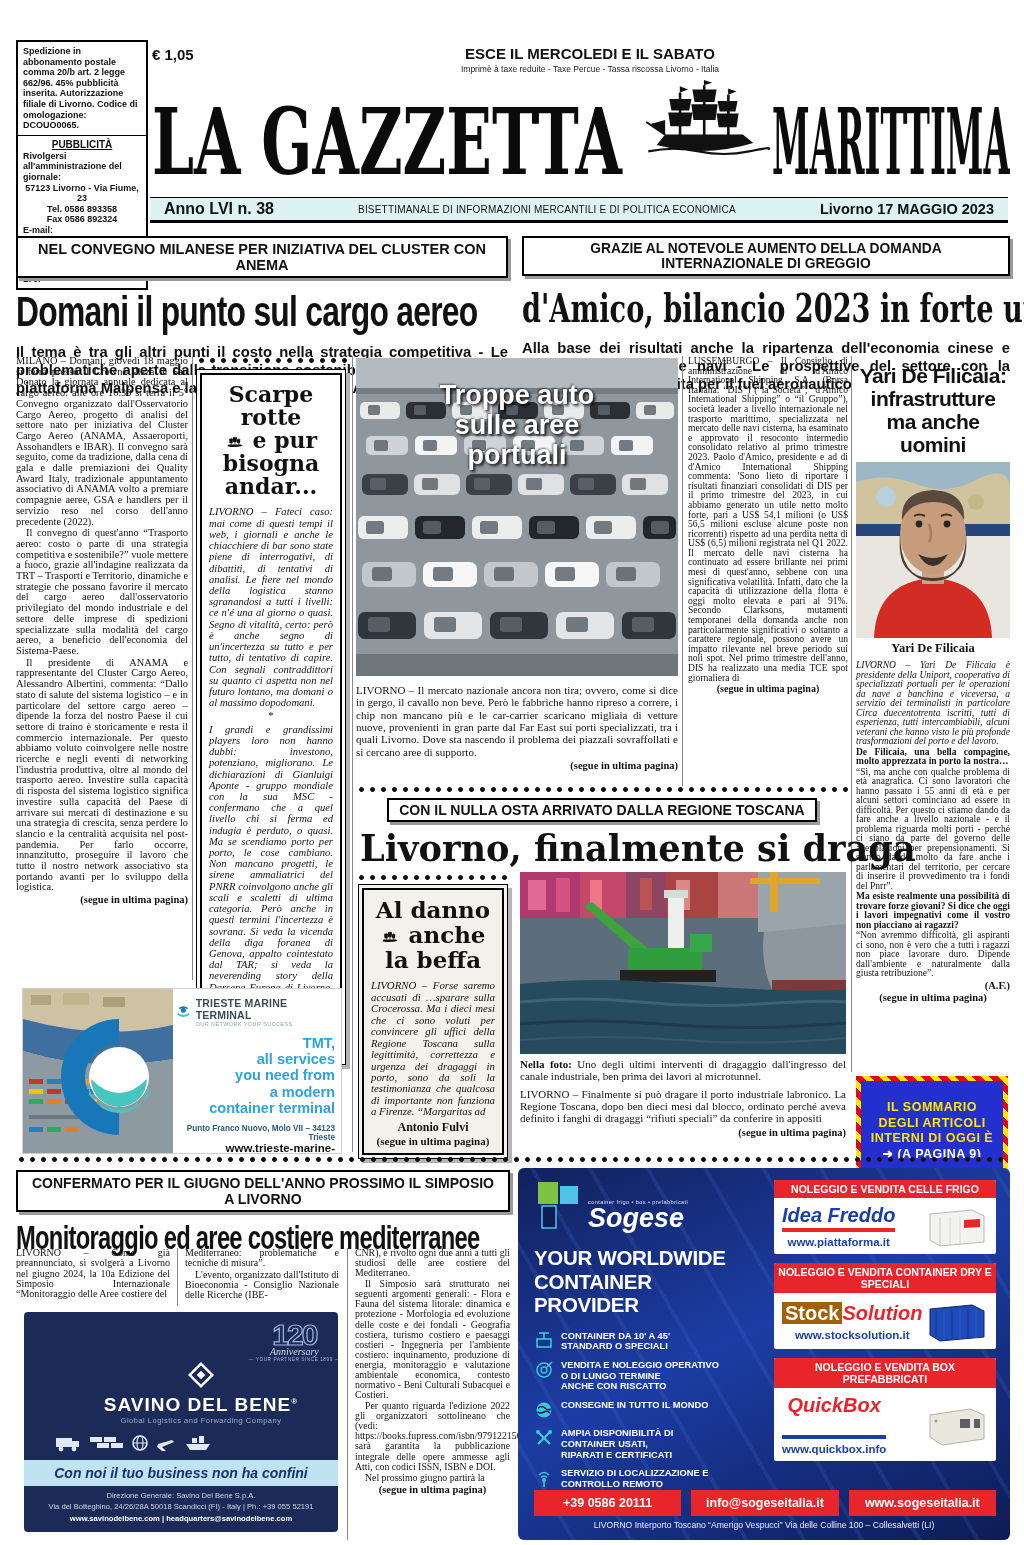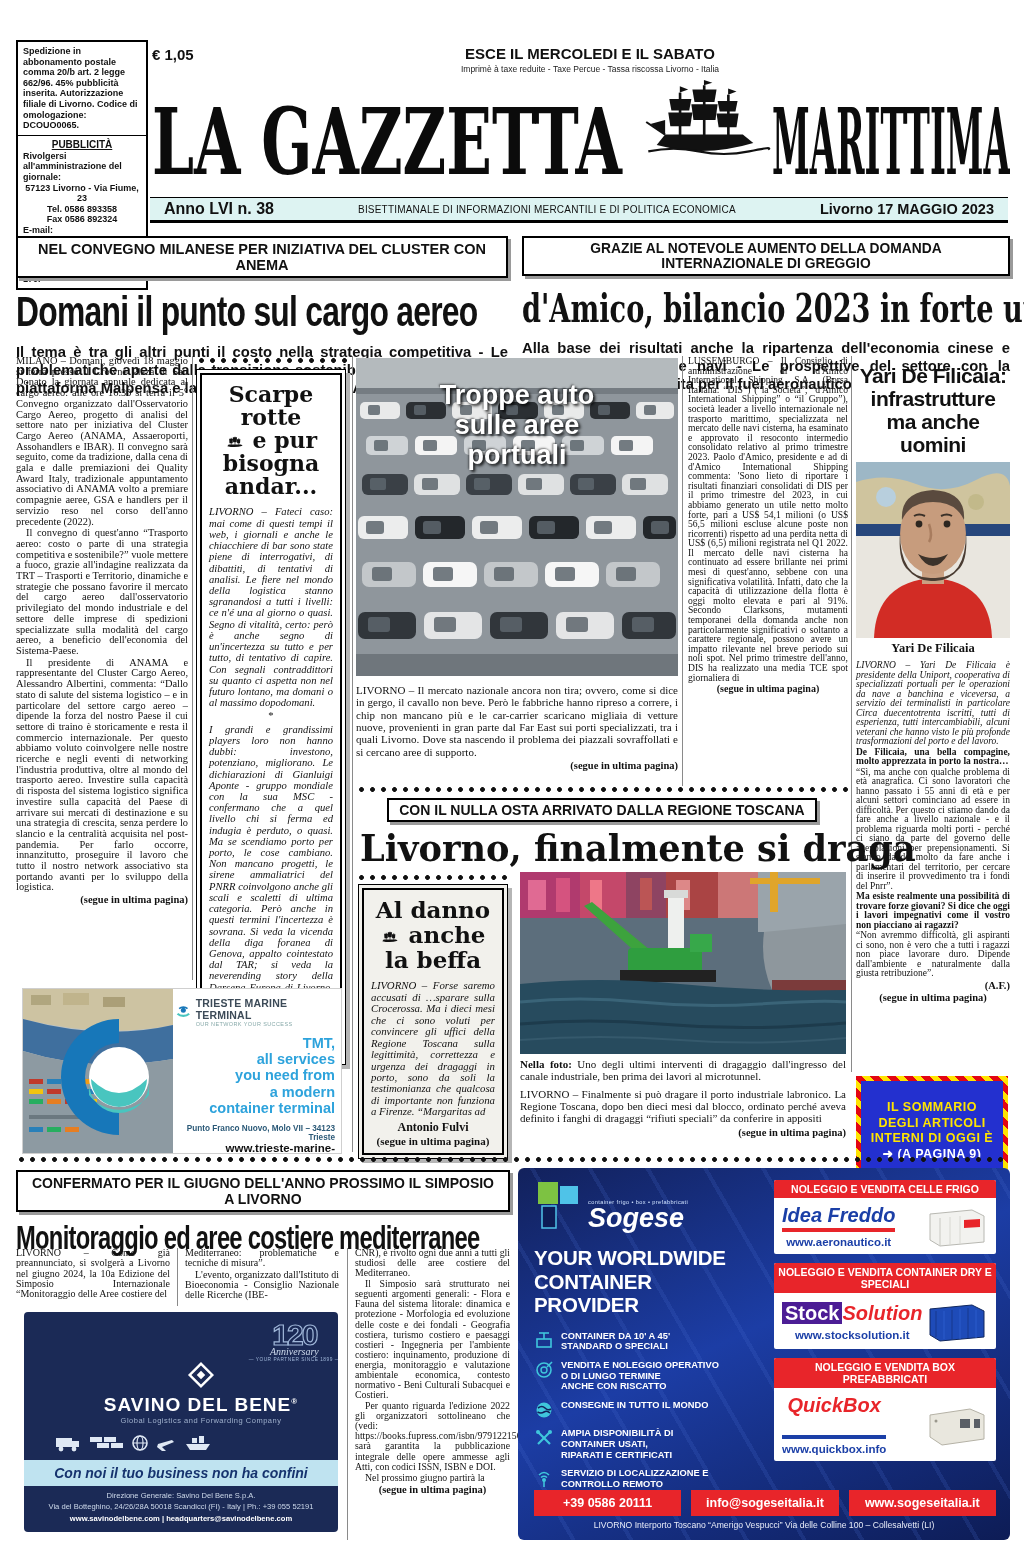--- a/index.html
+++ b/index.html
@@ -609,37 +609,37 @@
 CONTROLLO REMOTO</span>
       </div>
     </div>
 
     <div class="abs" style="left:256px;top:12px;width:222px;display:flex;flex-direction:column;gap:9px;">
       <div class="card">
         <div class="red-banner">NOLEGGIO E VENDITA CELLE FRIGO</div>
         <div style="display:flex;align-items:center;justify-content:space-between;padding:6px 8px;">
           <div style="text-align:center;">
             <div class="sans b i" style="color:#1b3fa7;font-size:20px;border-bottom:4px solid #e8252a;padding-bottom:1px;">Idea Freddo</div>
-            <div class="sans b" style="color:#1b3fa7;font-size:11.5px;margin-top:4px;">www.aeronautico.it</div>
+            <div class="sans b" style="color:#1b3fa7;font-size:11.5px;margin-top:4px;">www.piattaforma.it</div>
           </div>
           <svg width="64" height="44" viewBox="0 0 64 44">
             <polygon points="6,10 48,6 60,12 60,38 16,42 6,36" fill="#f2f2ef" stroke="#b8b8b2"></polygon>
             <line x1="16" y1="14" x2="16" y2="42" stroke="#c8c8c2"></line>
               <line x1="26" y1="13" x2="26" y2="41" stroke="#d8d8d2"></line>
               <line x1="36" y1="12" x2="36" y2="40" stroke="#d8d8d2"></line>
             <rect x="40" y="18" width="16" height="8" fill="#e8252a" transform="skewY(-3 )"></rect>
           </svg>
         </div>
       </div>
       <div class="card">
         <div class="red-banner">NOLEGGIO E VENDITA CONTAINER DRY E SPECIALI</div>
         <div style="display:flex;align-items:center;justify-content:space-between;padding:6px 8px;">
           <div style="text-align:center;">
             <div style="font-size:20px;">
-              <span class="sans b" style="background:#4c1d95;color:#fff;padding:0 3px;">Stock</span><span class="sans b i" style="color:#e8252a;">Solution</span>
+              <span class="sans b" style="background:#a16207;color:#fff;padding:0 3px;">Stock</span><span class="sans b i" style="color:#e8252a;">Solution</span>
             </div>
             <div class="sans b" style="color:#1b3fa7;font-size:11.5px;margin-top:4px;">www.stocksolution.it</div>
           </div>
           <svg width="64" height="44" viewBox="0 0 64 44">
             <polygon points="6,10 48,6 60,12 60,38 16,42 6,36" fill="#1e4bb8" stroke="#10275e"></polygon>
             <line x1="12" y1="12" x2="12" y2="38" stroke="#16398c"></line>
               <line x1="20" y1="12" x2="20" y2="40" stroke="#2a5ccc"></line>
               <line x1="28" y1="11" x2="28" y2="40" stroke="#16398c"></line>
               <line x1="36" y1="10" x2="36" y2="40" stroke="#2a5ccc"></line>
               <line x1="44" y1="9" x2="44" y2="39" stroke="#16398c"></line>

